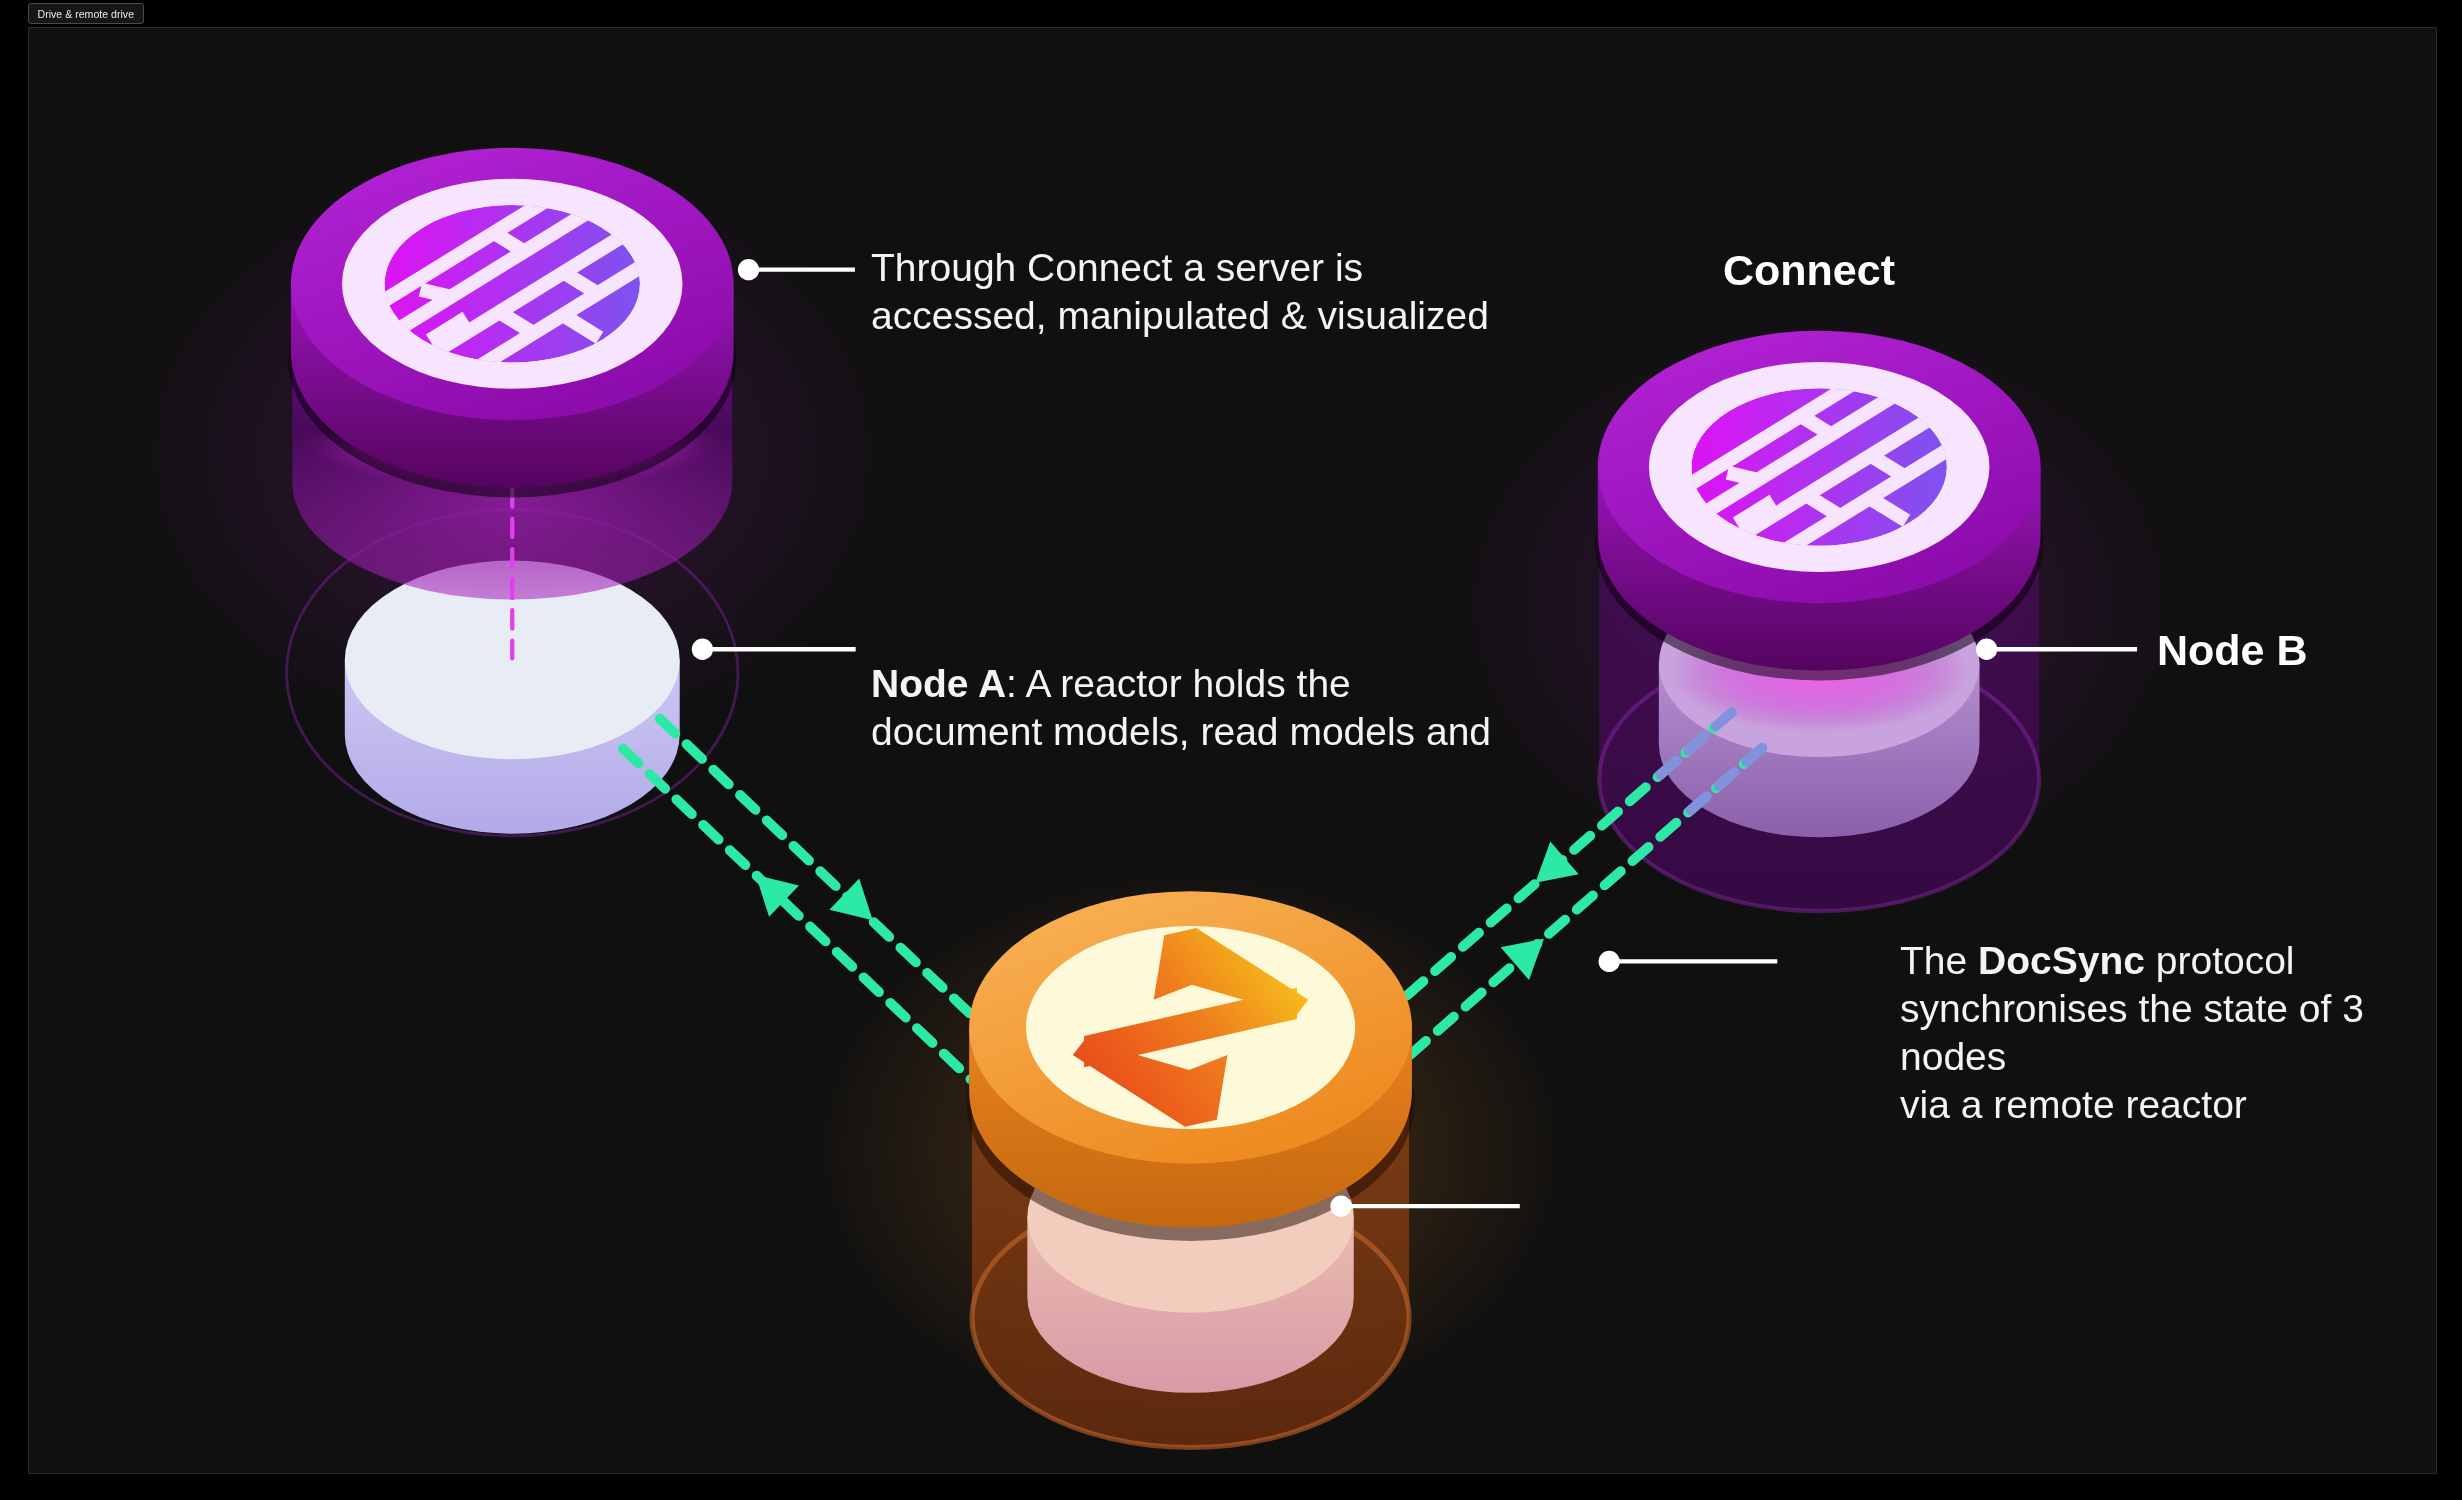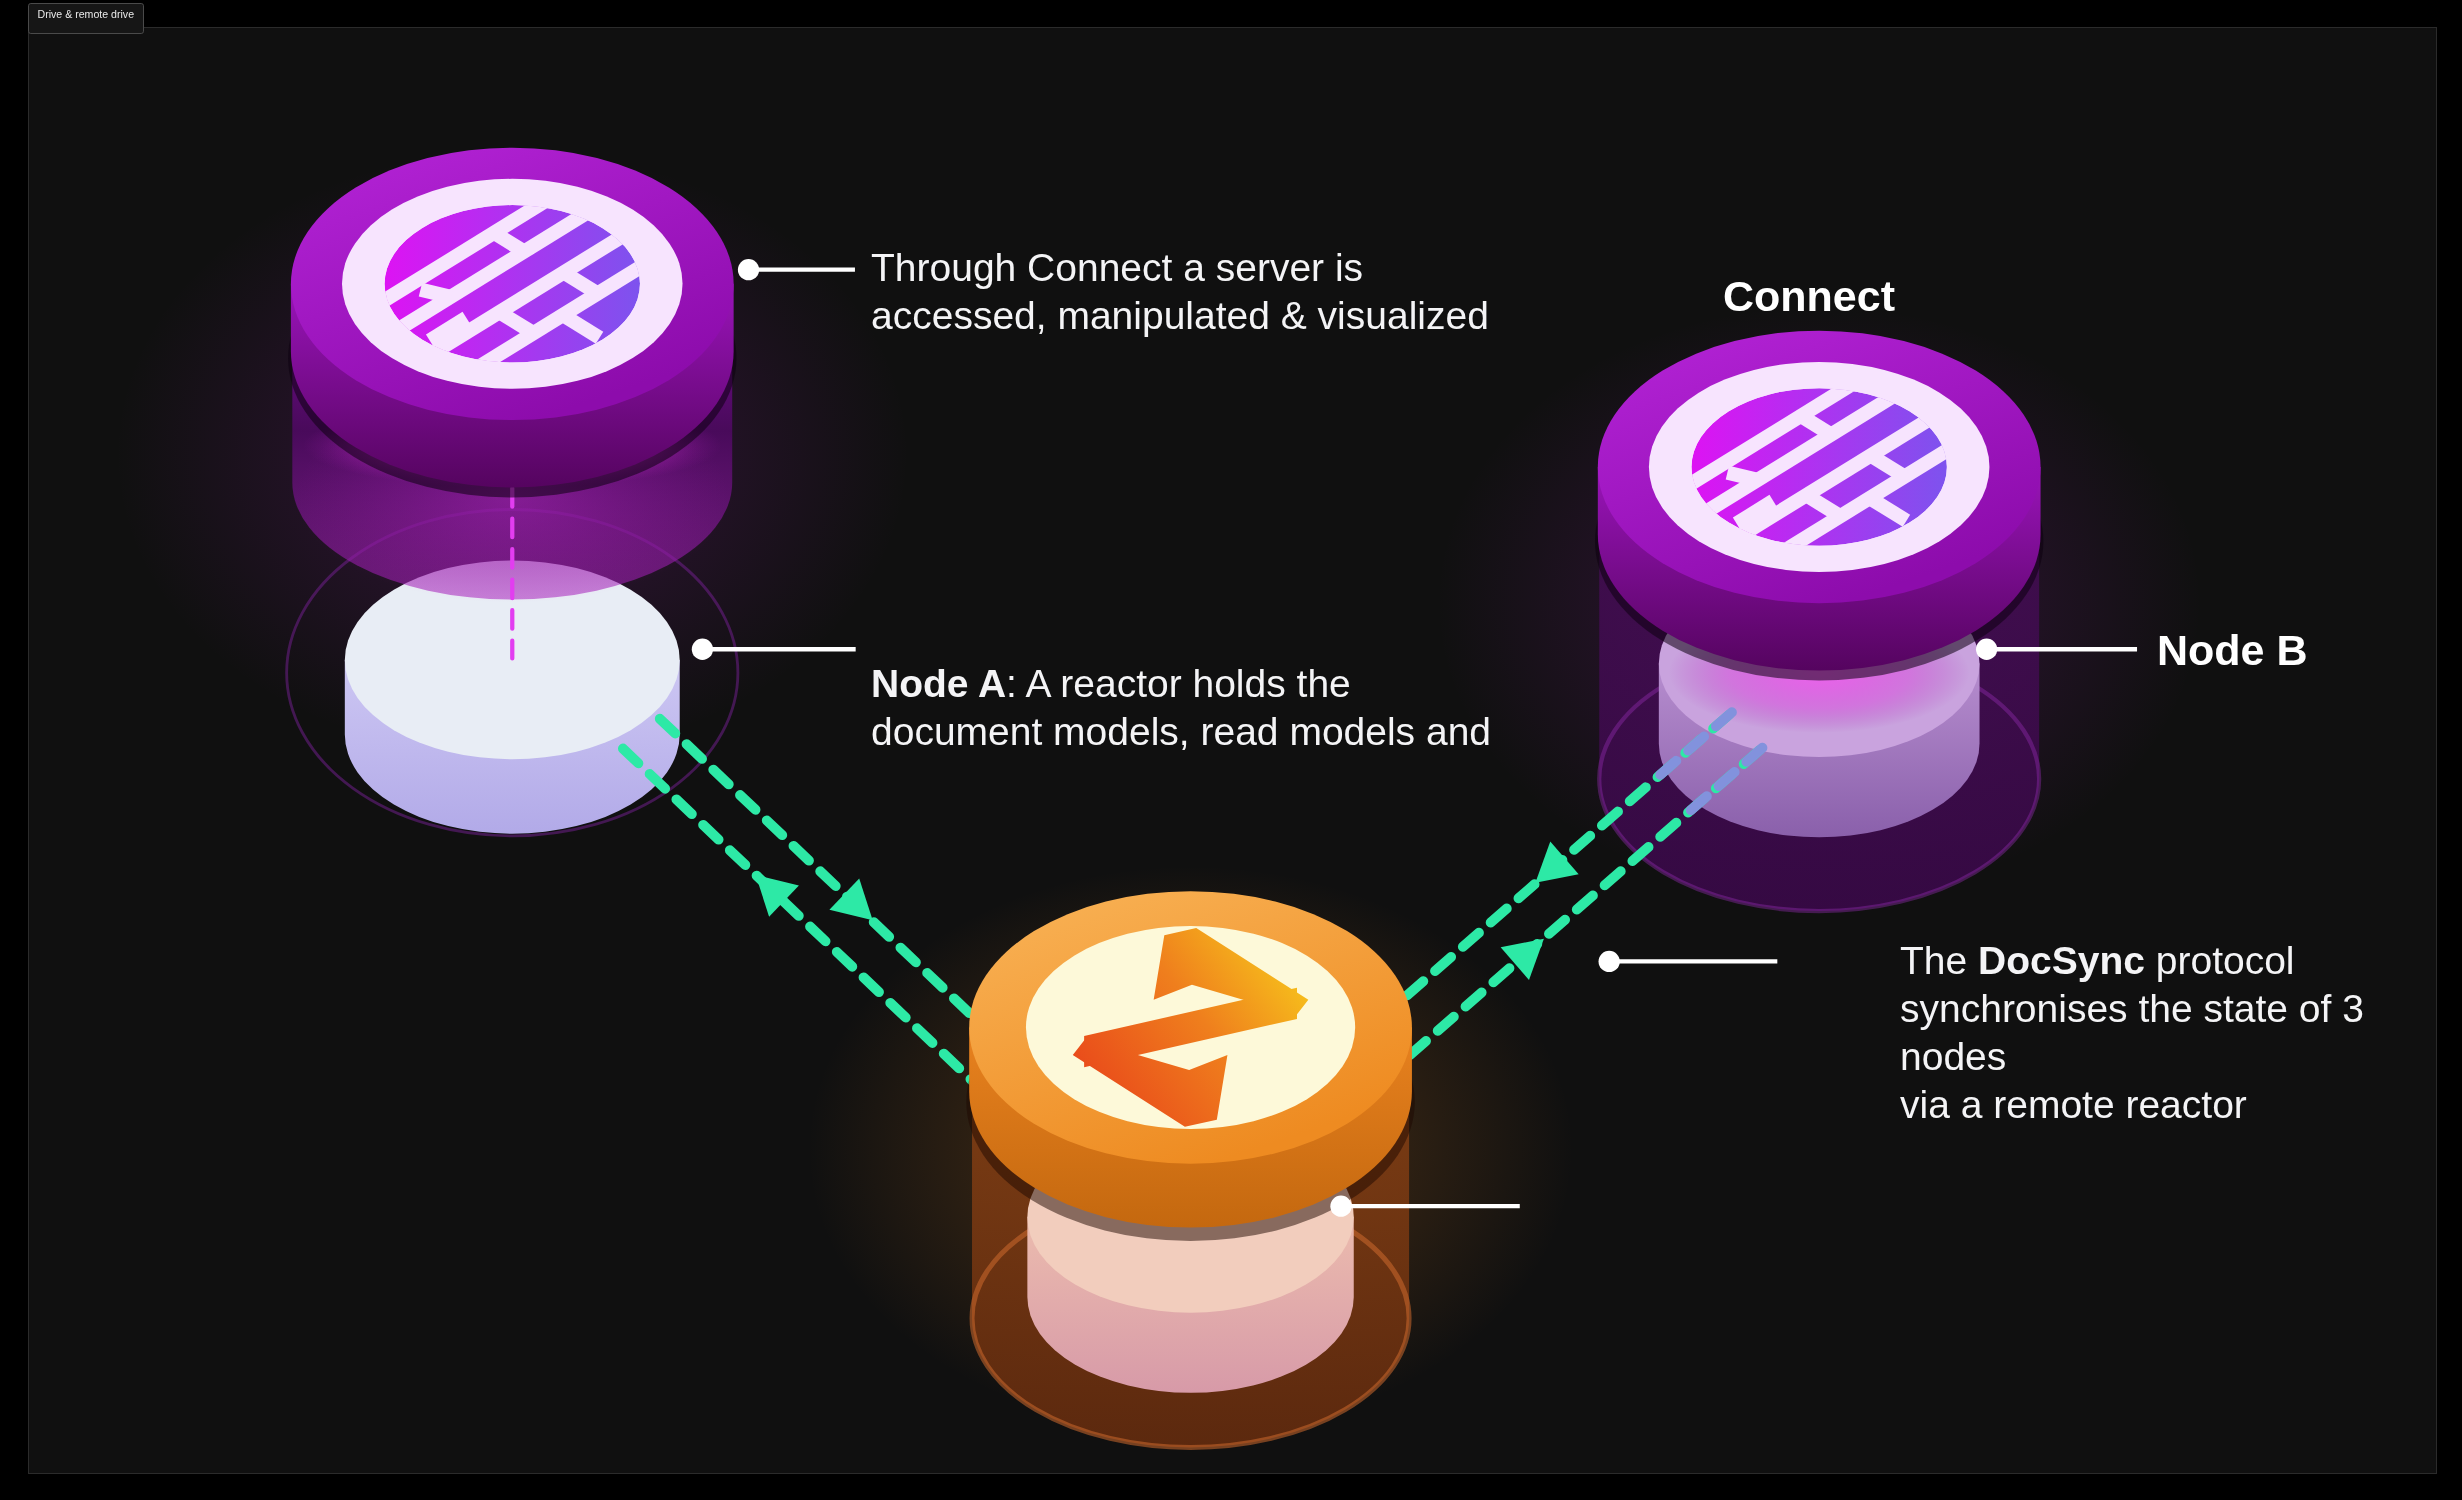--- a/index.html
+++ b/index.html
@@ -1,20 +1,20 @@
 <!DOCTYPE html>
 <html style="font-size:11.4px"><head>
 <meta charset="utf-8">
 <style>
   html,body{margin:0;padding:0;background:#000;}
   body{width:2462px;height:1500px;position:relative;overflow:hidden;
        font-family:"Liberation Sans", sans-serif;-webkit-font-smoothing:antialiased;}
   .canvas{position:absolute;left:28px;top:27px;width:2407px;height:1445px;
           background:#101010;border:1.4px solid #2b2b2b;}
-  .frame-tab{position:absolute;left:28px;top:2.8px;height:31px;box-sizing:border-box;
+  .frame-tab{position:absolute;left:28px;top:2.8px;height:21px;box-sizing:border-box;
           background:#161616;border:0.7px solid #4a4a4a;border-radius:2.8px;
           color:#e9e9e9;font-size:10.6px;line-height:20px;padding:0 8.5px;white-space:nowrap;}
   svg.scene{position:absolute;left:0;top:0;}
   .ann{position:absolute;color:#f4f4f6;font-size:39px;line-height:48px;letter-spacing:0;}
   .ann b{font-weight:700;}
   .title{position:absolute;color:#ffffff;font-weight:700;font-size:43px;white-space:nowrap;}
   .label-big{position:absolute;color:#ffffff;font-weight:700;font-size:43px;white-space:nowrap;}
 </style>
 </head>
 <body>
@@ -203,21 +203,21 @@
 </g>
 <g fill="#ffffff">
   <circle cx="1055" cy="380" r="15"></circle>
   <circle cx="990" cy="915" r="15"></circle>
   <circle cx="2800" cy="915" r="15"></circle>
   <circle cx="2268" cy="1355" r="15"></circle>
   <circle cx="1890" cy="1700" r="15"></circle>
 </g>
 </svg>
 
-<div class="title" style="left:1723px;top:272px;">Connect</div>
+<div class="title" style="left:1723px;top:246px;">Connect</div>
 
 <div class="ann" style="left:871px;top:244px;">
   <div><span>Through Connect a server is</span></div>
   <div><span>accessed, manipulated &amp; visualized</span></div>
 </div>
 
 <div class="ann" style="left:871px;top:660px;">
   <div><b>Node A</b><span>: A reactor holds the</span></div>
   <div><span>document models, read models and</span></div>
 </div>

